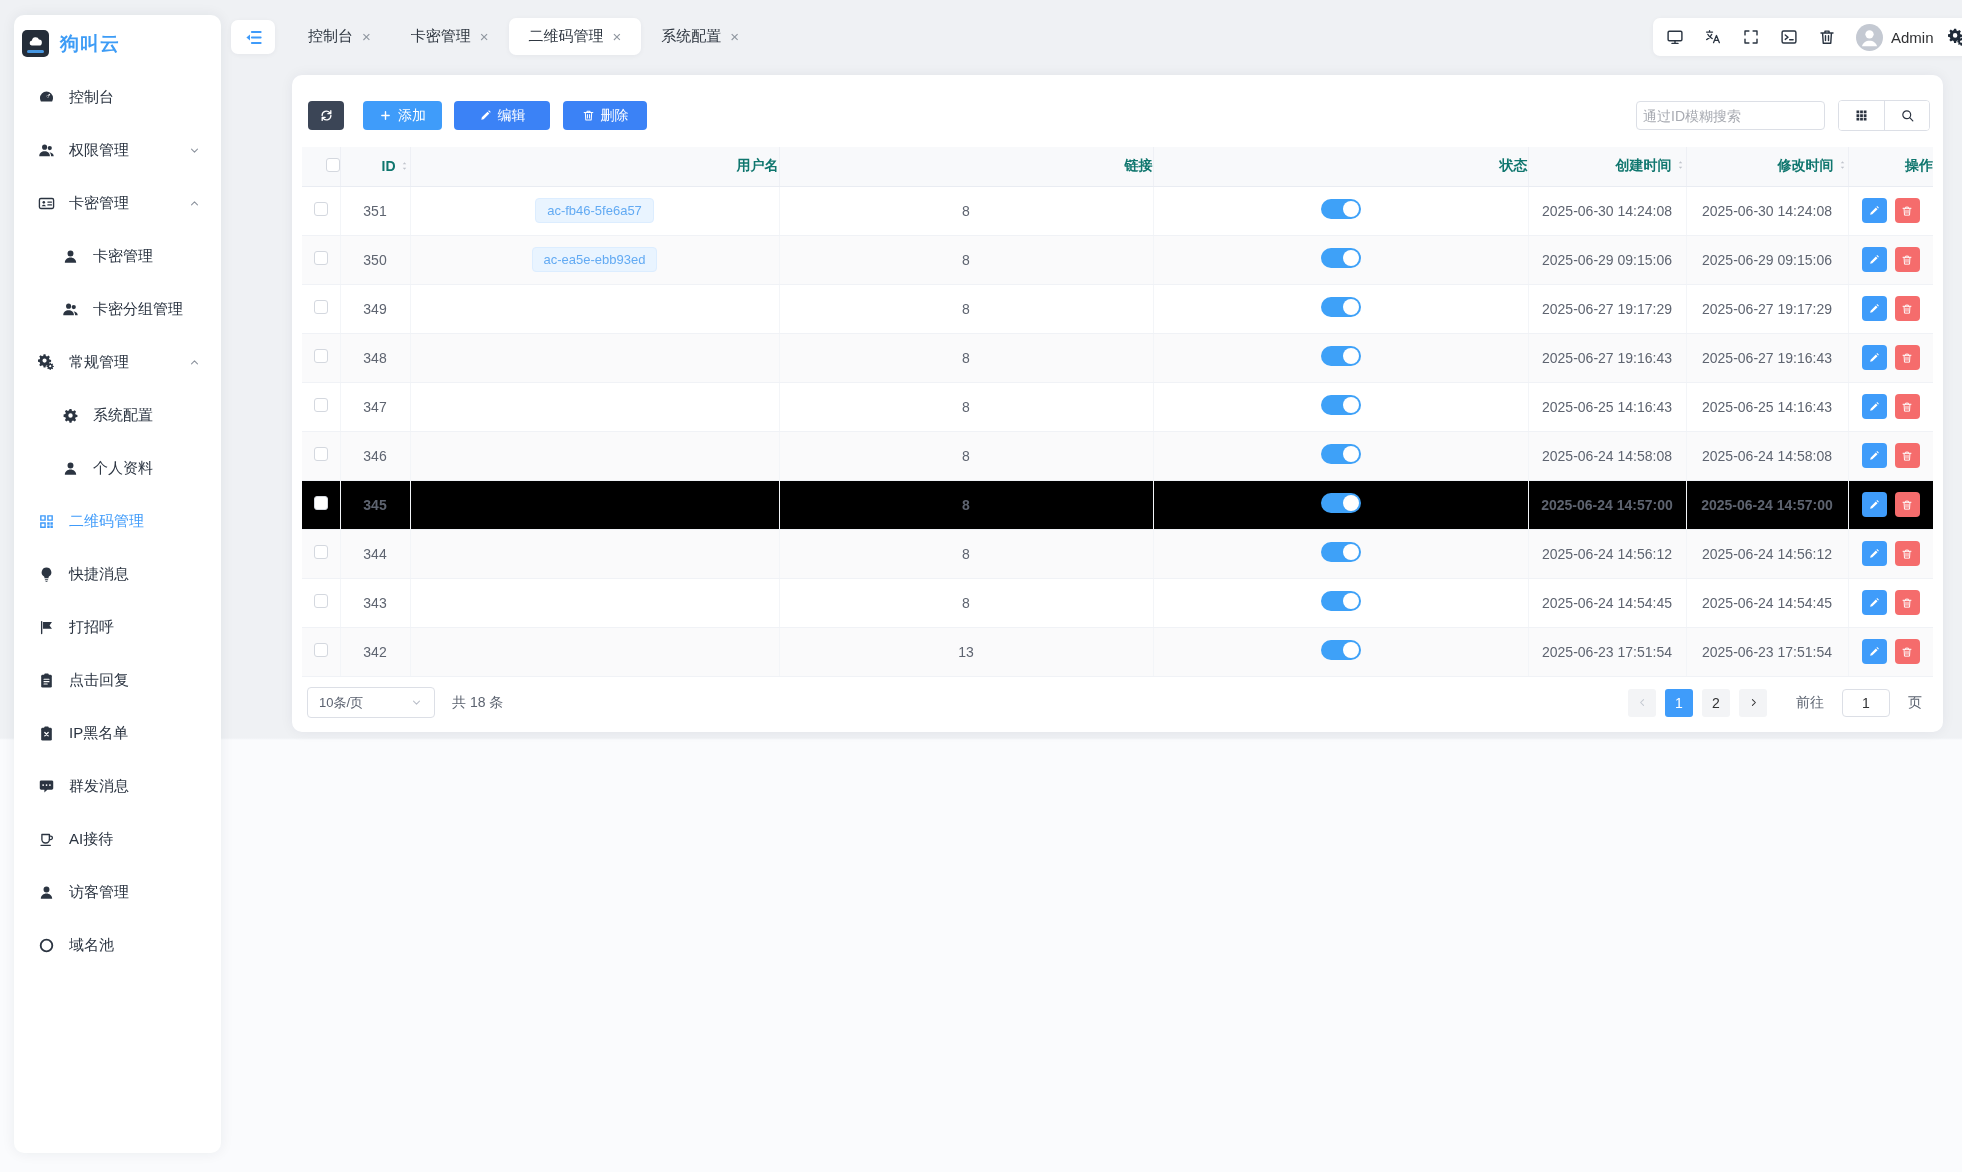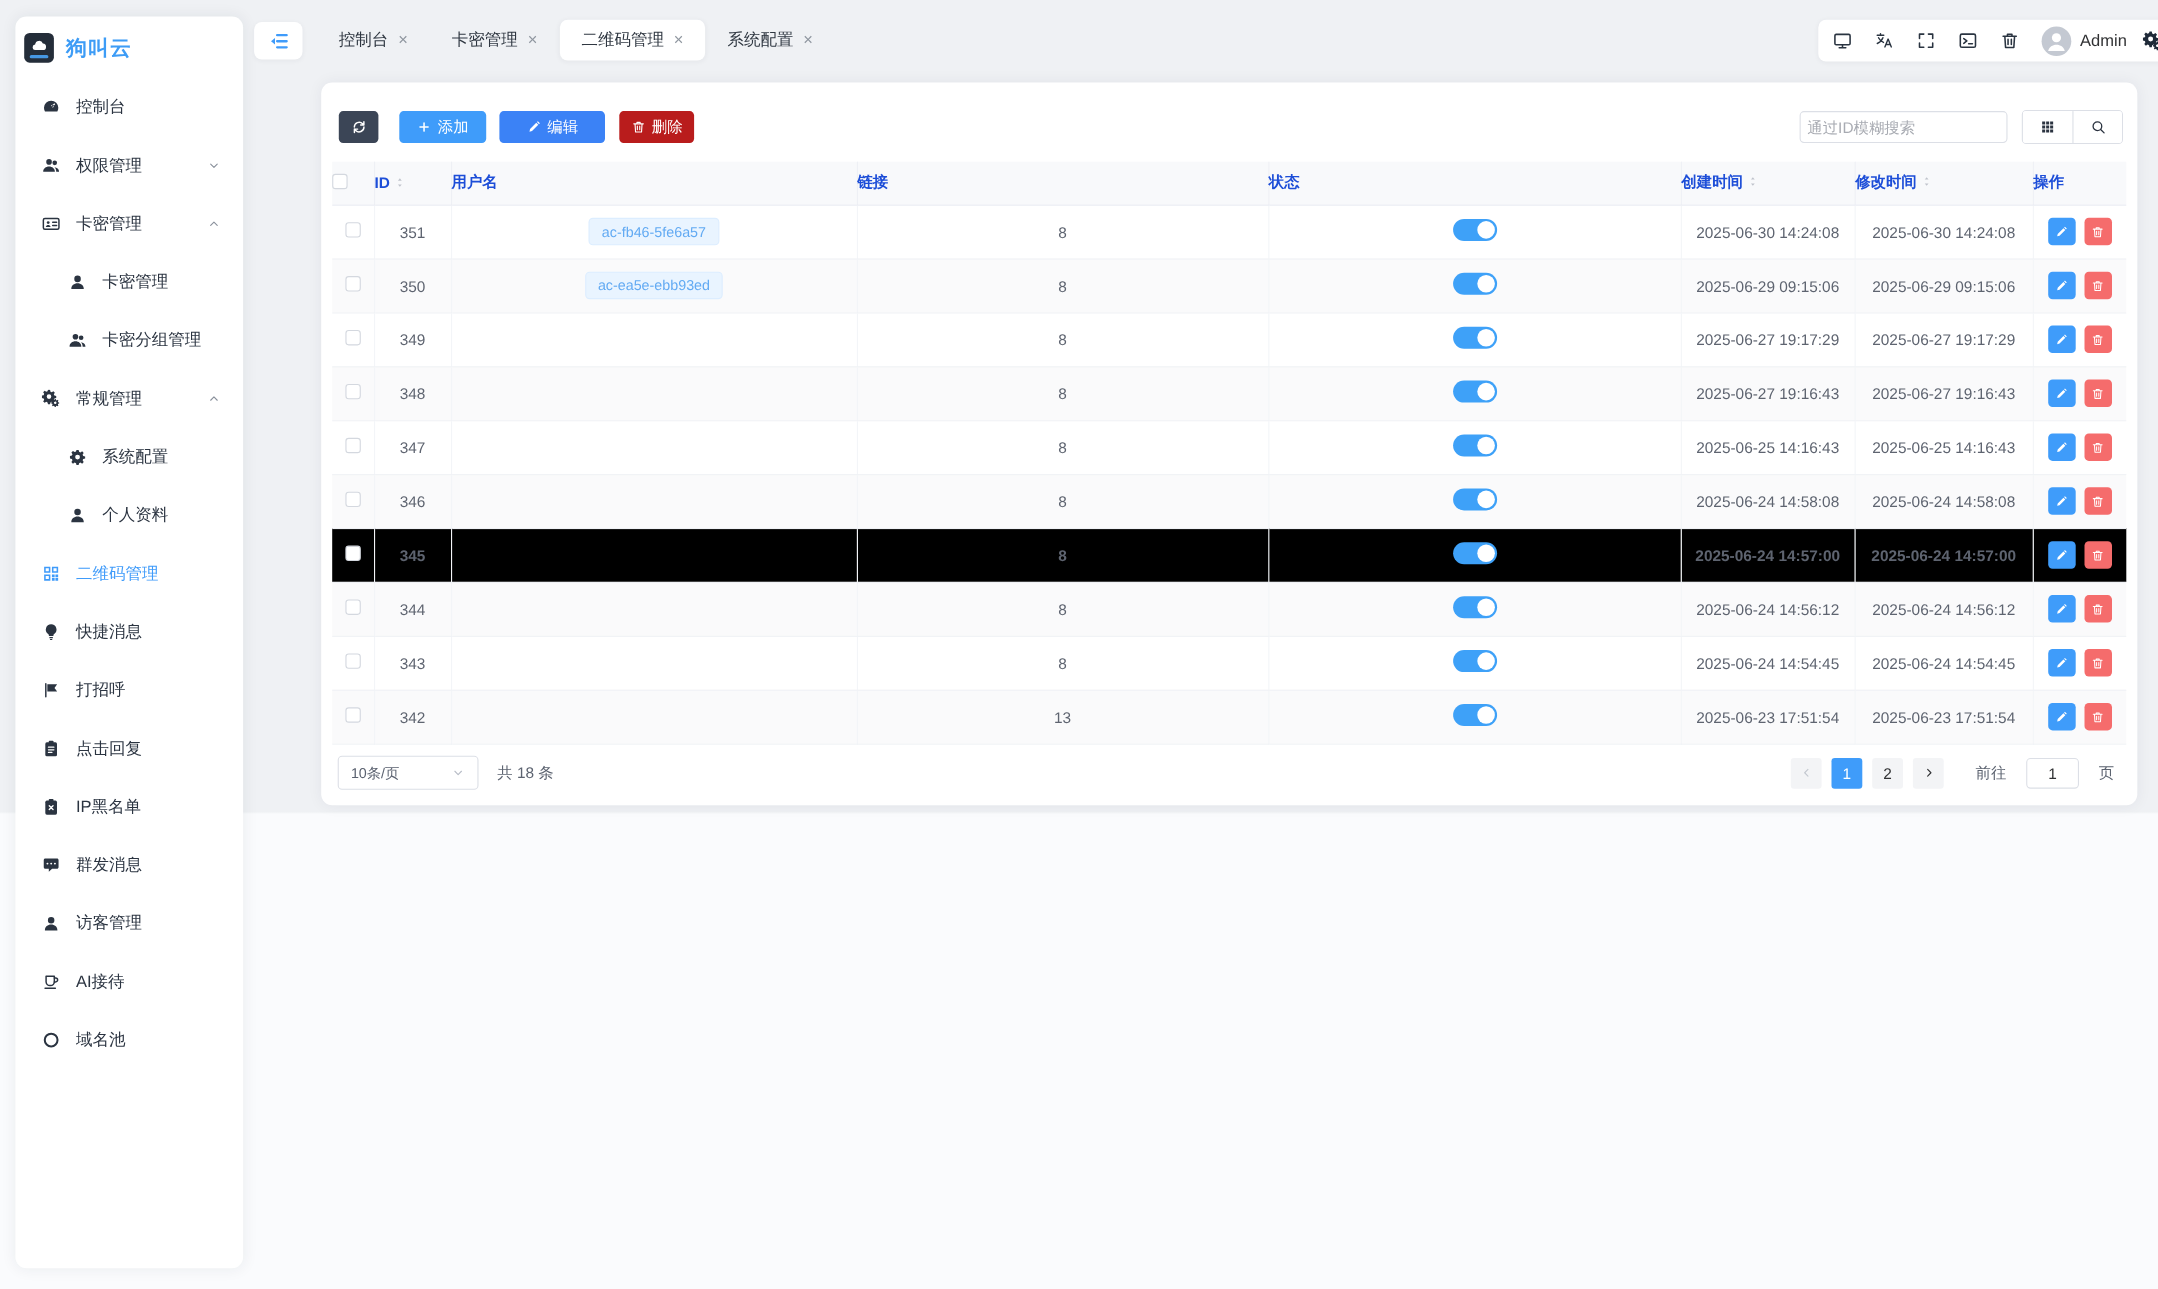--- a/index.html
+++ b/index.html
@@ -66,33 +66,33 @@
   }
   .toolbar { position:absolute; left:16px; top:25px; right:13px; height:31px; display:flex; align-items:center; }
   .btn { height:29px; border:none; border-radius:4px; color:#fff; font-size:14px;
          display:inline-flex; align-items:center; justify-content:center; gap:6px; cursor:pointer;
          font-family:inherit; }
   .btn .ic { width:13px; height:13px; }
   .btn-refresh { width:36px; background:#3b4556; margin-right:19px; }
   .btn-refresh .ic { width:15px; height:15px; }
   .btn-add  { width:79px; background:#3f9cfa; margin-right:12px; }
   .btn-edit { width:96px; background:#3b82f6; margin-right:13px; cursor:not-allowed; }
-  .btn-del  { width:68px; background:#b91c1c; cursor:not-allowed; }
+  .btn-del  { width:84px; background:#3b82f6; cursor:not-allowed; }
   .search-input { margin-left:auto; width:189px; height:29px; border:1px solid #dcdfe6; border-radius:4px;
                   padding:0 6px; font-size:14px; color:#303133; outline:none; font-family:inherit; }
   .search-input::placeholder { color:#a8abb2; }
   .view-group { display:flex; margin-left:13px; border:1px solid #dcdfe6; border-radius:4px; height:31px; overflow:hidden; }
   .view-group .vg-btn { width:45px; display:flex; align-items:center; justify-content:center; background:#fff; cursor:pointer; }
   .view-group .vg-btn + .vg-btn { border-left:1px solid #dcdfe6; }
   .view-group .ic { width:15px; height:15px; color:#2b3340; }
 
   
   table.tbl { position:absolute; left:10px; top:72px; width:1631px; border-collapse:collapse; table-layout:fixed; }
-  .tbl th { height:39px; background:#f8f9fb; font-size:14px; font-weight:bold; color:#1d4ed8;
-            border-bottom:1px solid #e9ecf2; border-right:1px solid #eef0f5; text-align:left; }
+  .tbl th { height:39px; background:#f8f9fb; font-size:14px; font-weight:bold; color:#0f766e;
+            border-bottom:1px solid #e9ecf2; border-right:1px solid #eef0f5; text-align:right; }
   .tbl th:last-child, .tbl td:last-child { border-right:none; }
   .tbl td { height:49px; text-align:center; font-size:14px; color:#5e6470;
             border-bottom:1px solid #f0f2f6; border-right:1px solid #f3f5f8; }
   .tbl tr.striped td { background:#fafafb; }
   .tbl tr.hovered td { background:#000000;font-weight:bold; }
   .th-sort { display:inline-block; width:11px; height:14px; color:#c0c4cc; vertical-align:-2px; margin-left:3px; }
   .cbx { display:inline-block; width:14px; height:14px; border:1px solid #d4d8df; border-radius:3px; background:#fff; cursor:pointer; }
   .chip { display:inline-block; padding:4px 11px; border-radius:4px; background:#e9f4ff;
           border:1px solid #dcedff; color:#62aaf3; font-size:13px; cursor:pointer; }
   .toggle { position:relative; display:inline-block; width:40px; height:20px; border-radius:10px; background:#3ea1f8; cursor:pointer; }
@@ -271,34 +271,34 @@
           <svg viewBox="0 0 24 24">
             <path fill="currentColor" stroke="none" d="M2.5 5.4c0-1.1.9-2 2-2h15c1.1 0 2 .9 2 2v9.2c0 1.1-.9 2-2 2h-6.3L9 20.4v-3.8H4.5c-1.1 0-2-.9-2-2z"></path>
             <path d="M7.2 10h.1M12 10h.1M16.8 10h.1" stroke="#fff" fill="none" stroke-width="2.4" stroke-linecap="round"></path>
           </svg>
         </span>
         <span>群发消息</span>
       </div>
       <div class="menu-item">
         <span class="ic">
           <svg viewBox="0 0 24 24">
-            <path fill="currentColor" stroke="none" d="M12 12a4.2 4.2 0 1 0 0-8.4A4.2 4.2 0 0 0 12 12zm-8 8.5c0-4 3.6-7 8-7s8 3 8 7v.4H4z"></path>
-          </svg>
-        </span>
-        <span>访客管理</span>
-      </div>
-      <div class="menu-item">
-        <span class="ic">
-          <svg viewBox="0 0 24 24">
             <path d="M5.5 5h10.6v7a4.9 4.9 0 0 1-4.9 4.9h-.8A4.9 4.9 0 0 1 5.5 12z" stroke="currentColor" fill="none" stroke-width="1.9" stroke-linecap="round" stroke-linejoin="round"></path>
             <path d="M16.1 7.2h1.7a2.5 2.5 0 0 1 0 5h-1.7" stroke="currentColor" fill="none" stroke-width="1.9" stroke-linecap="round" stroke-linejoin="round"></path>
             <path d="M4.2 20.2h13.2" stroke="currentColor" fill="none" stroke-width="1.9" stroke-linecap="round" stroke-linejoin="round"></path>
           </svg>
         </span>
         <span>AI接待</span>
+      </div>
+      <div class="menu-item">
+        <span class="ic">
+          <svg viewBox="0 0 24 24">
+            <path fill="currentColor" stroke="none" d="M12 12a4.2 4.2 0 1 0 0-8.4A4.2 4.2 0 0 0 12 12zm-8 8.5c0-4 3.6-7 8-7s8 3 8 7v.4H4z"></path>
+          </svg>
+        </span>
+        <span>访客管理</span>
       </div>
       <div class="menu-item">
         <span class="ic">
           <svg viewBox="0 0 24 24">
             <circle cx="12" cy="12" r="8.2" stroke="currentColor" fill="none" stroke-width="2.6"></circle>
           </svg>
         </span>
         <span>域名池</span>
       </div>
     </nav>

